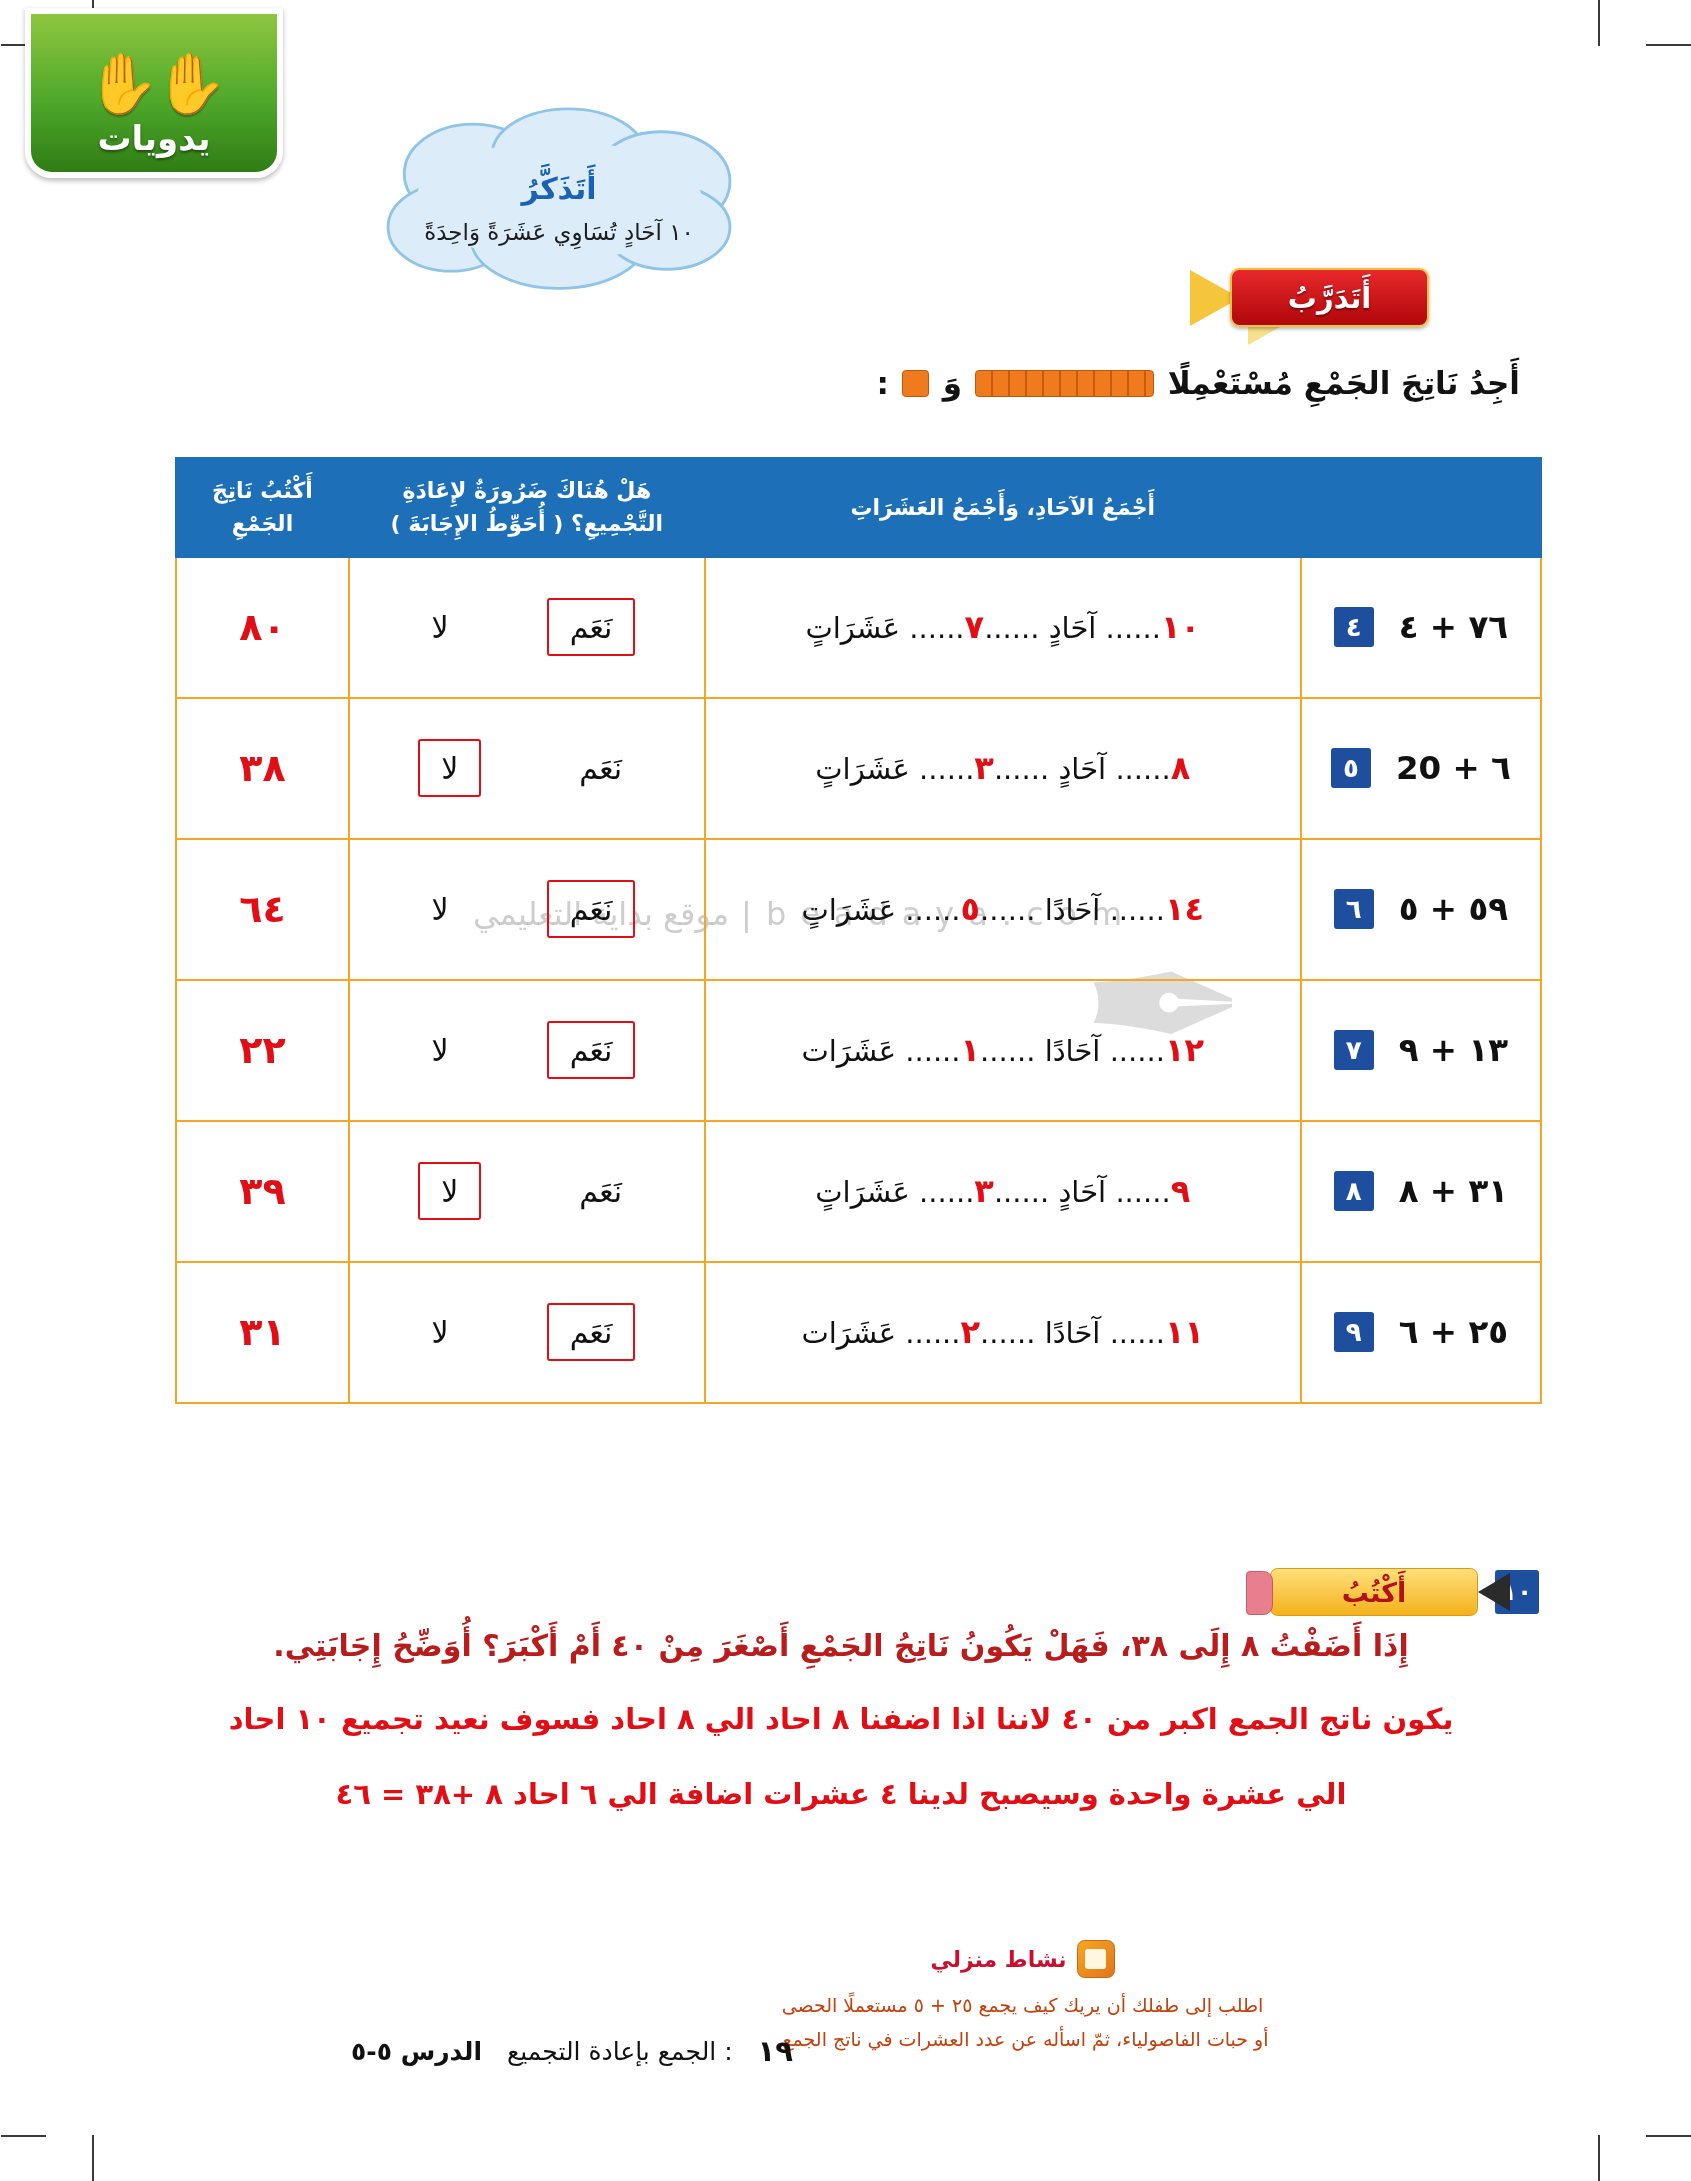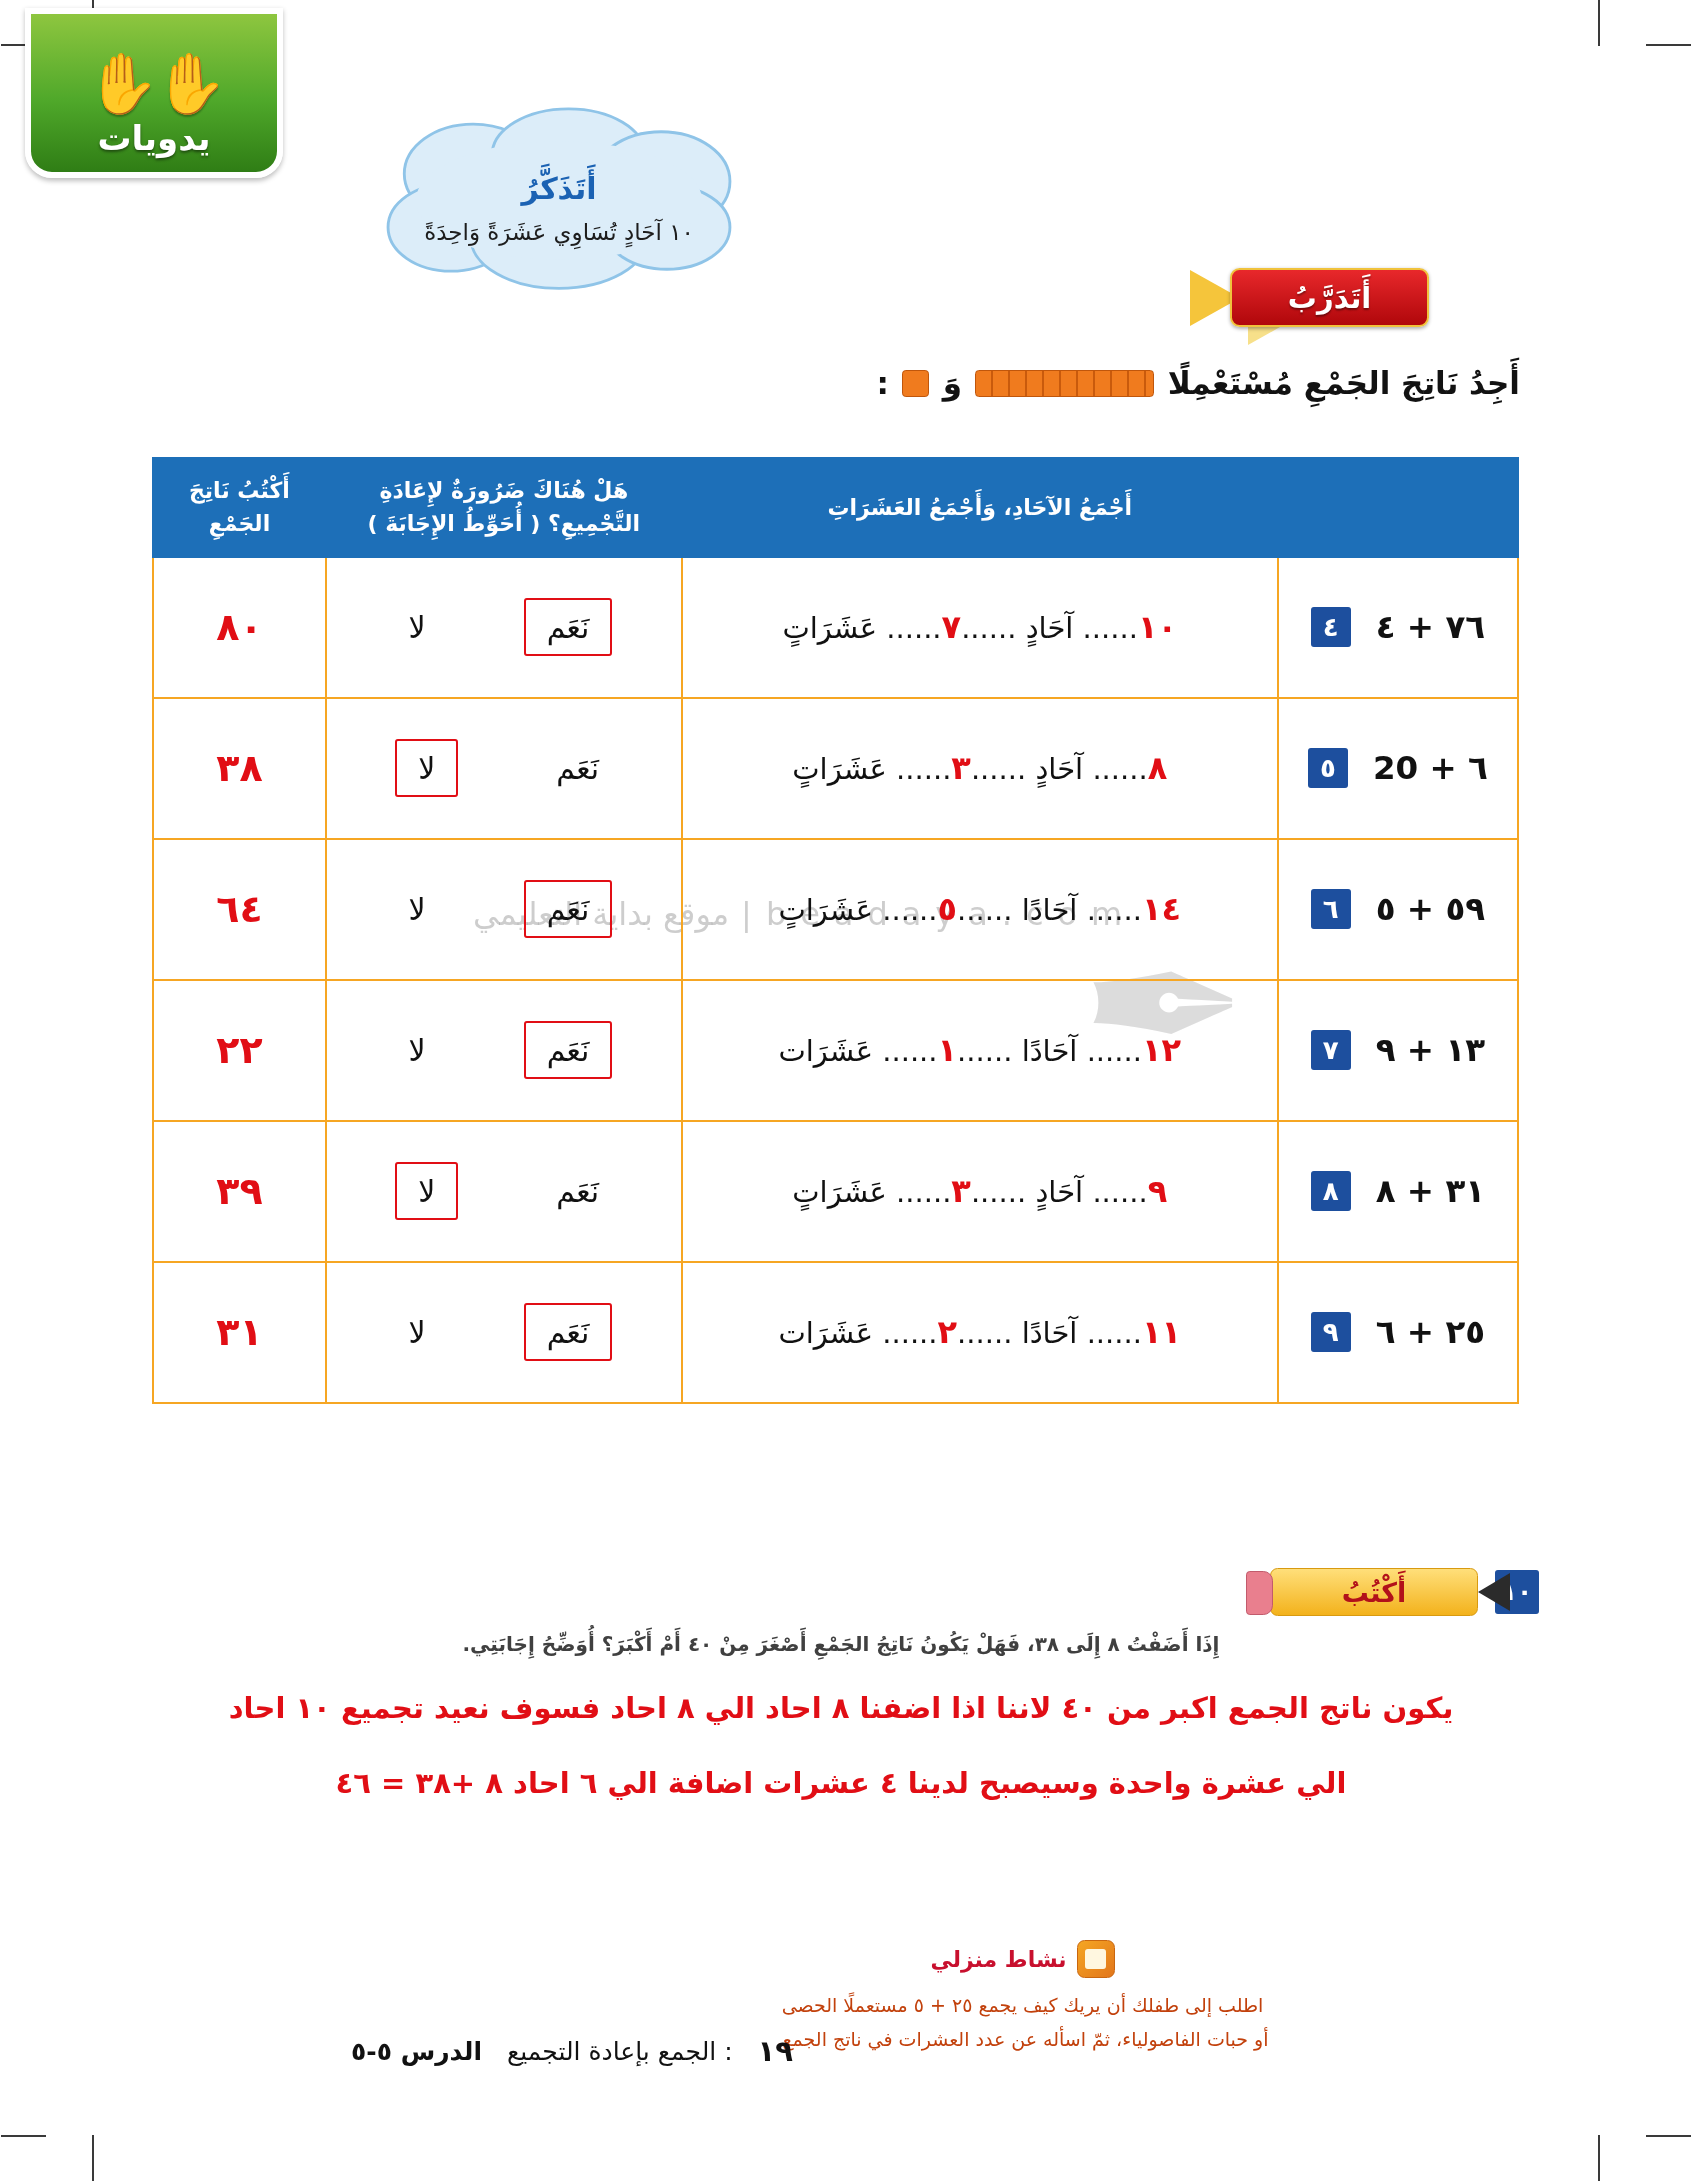--- a/index.html
+++ b/index.html
@@ -195,21 +195,21 @@
     font-size: 201px;
     color: rgba(150,150,150,0.33);
     z-index: 5;
     pointer-events: none;
   }
 
   
   table.exercise {
     position: absolute;
     top: 457px;
-    left: 152px;
+    left: 175px;
     width: 1367px;
     border-collapse: collapse;
     direction: rtl;
     z-index: 10;
     background: transparent;
   }
   table.exercise th, table.exercise td {
     border: 2.9px solid #f6a623;
     box-sizing: border-box;
     background: transparent;
@@ -335,25 +335,25 @@
   }
   .pencil-eraser {
     position: absolute;
     left: -25px; top: 1.9px;
     width: 25px; height: 42px;
     background: #e97f8e;
     border: 1.9px solid #c25b6c;
     border-radius: 3.8px 9.6px 9.6px 3.8px;
   }
   .write-q {
-    margin-top: 11px;
-    font-size: 20px;
+    margin-top: 4px;
+    font-size: 30px;
     font-weight: bold;
     line-height: 1.75;
-    color: #404040;
+    color: #b91c1c;
     text-align: center;
     padding: 0 38px;
   }
   .student-answer {
     margin-top: 17px;
     color: #e10e15;
     font-size: 29px;
     font-weight: bold;
     line-height: 2.0;
     text-align: center;

